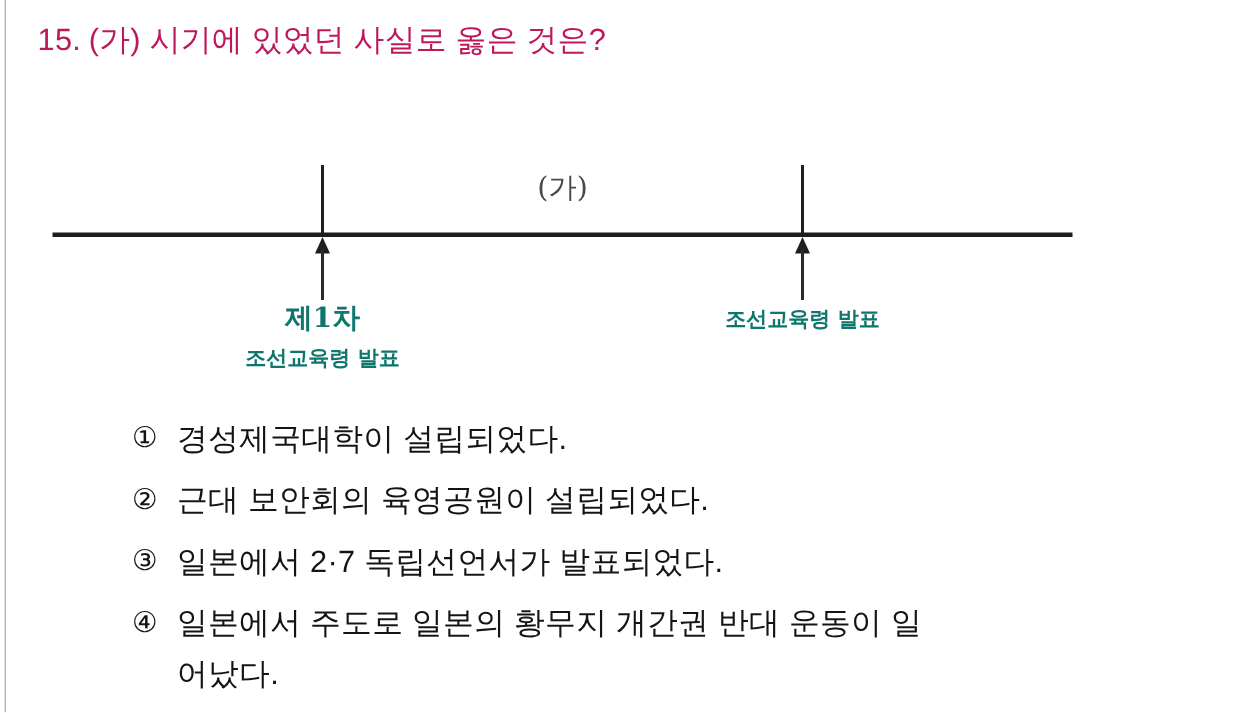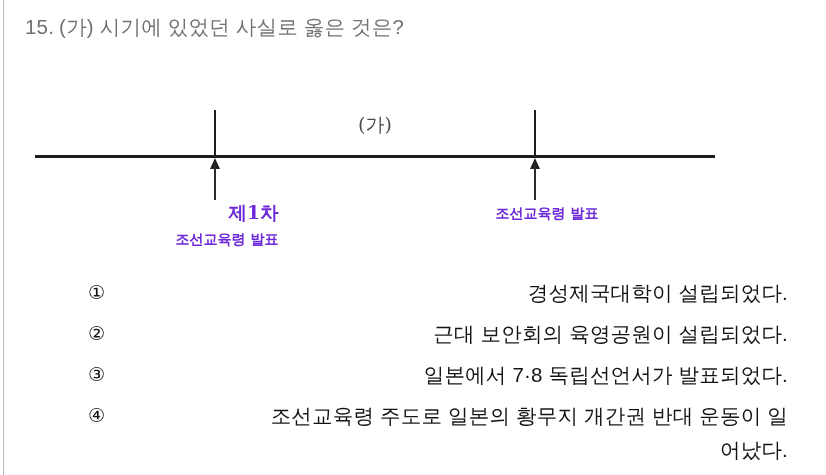--- a/index.html
+++ b/index.html
@@ -31,21 +31,21 @@
 
   
   #stem {
     position: absolute;
     left: 25px;
     top: 13px;
     font-size: 20.5px;
     line-height: 28px;
     letter-spacing: 0.2px;
     white-space: nowrap;
-    color: #737373;
+    color: #be185d;
   }
   #stem .num {
     margin-right: 5px;
   }
 
   
   #figure {
     position: absolute;
     left: 0;
     top: 100px;
@@ -90,29 +90,29 @@
     top: 58px;
     width: 0;
     height: 0;
     border-left: 5px solid transparent;
     border-right: 5px solid transparent;
     border-bottom: 11px solid #1f1f1f;
   }
   .tick-label {
     position: absolute;
     top: 100px;
-    left: 12px;
+    left: 0;
     transform: translateX(-50%);
-    text-align: right;
+    text-align: center;
     white-space: nowrap;
     font-family: "DejaVu Serif", "Liberation Serif", serif;
     font-weight: bold;
     font-size: 18.5px;
     line-height: 26px;
-    color: #6d28d9;
+    color: #0f766e;
   }
   .tick-label .l2 {
     font-size: 14px;
   }
   
   #period-label {
     position: absolute;
     top: 12px;
     transform: translateX(-50%);
     font-family: "DejaVu Serif", "Liberation Serif", serif;
@@ -141,21 +141,20 @@
     position: absolute;
     left: 0;
     top: 0;
     font-size: 19px;
     line-height: 34px;
     color: #141414;
   }
   .choice .text {
     display: block;
     white-space: pre-line;
-    text-align: right;
   }
 </style>
 </head>
 <body>
 
 <div id="page">
 
   <div id="left-rule"></div>
 
   <div id="stem">
@@ -196,24 +195,24 @@
       <span class="text">경성제국대학이 설립되었다.</span>
     </div>
 
     <div class="choice">
       <span class="marker">②</span>
       <span class="text">근대 보안회의 육영공원이 설립되었다.</span>
     </div>
 
     <div class="choice">
       <span class="marker">③</span>
-      <span class="text">일본에서 7·8 독립선언서가 발표되었다.</span>
+      <span class="text">일본에서 2·7 독립선언서가 발표되었다.</span>
     </div>
 
     <div class="choice">
       <span class="marker">④</span>
-      <span class="text">조선교육령 주도로 일본의 황무지 개간권 반대 운동이 일
+      <span class="text">일본에서 주도로 일본의 황무지 개간권 반대 운동이 일
 어났다.</span>
     </div>
 
   </div>
 
 </div>
 
 </body></html>

